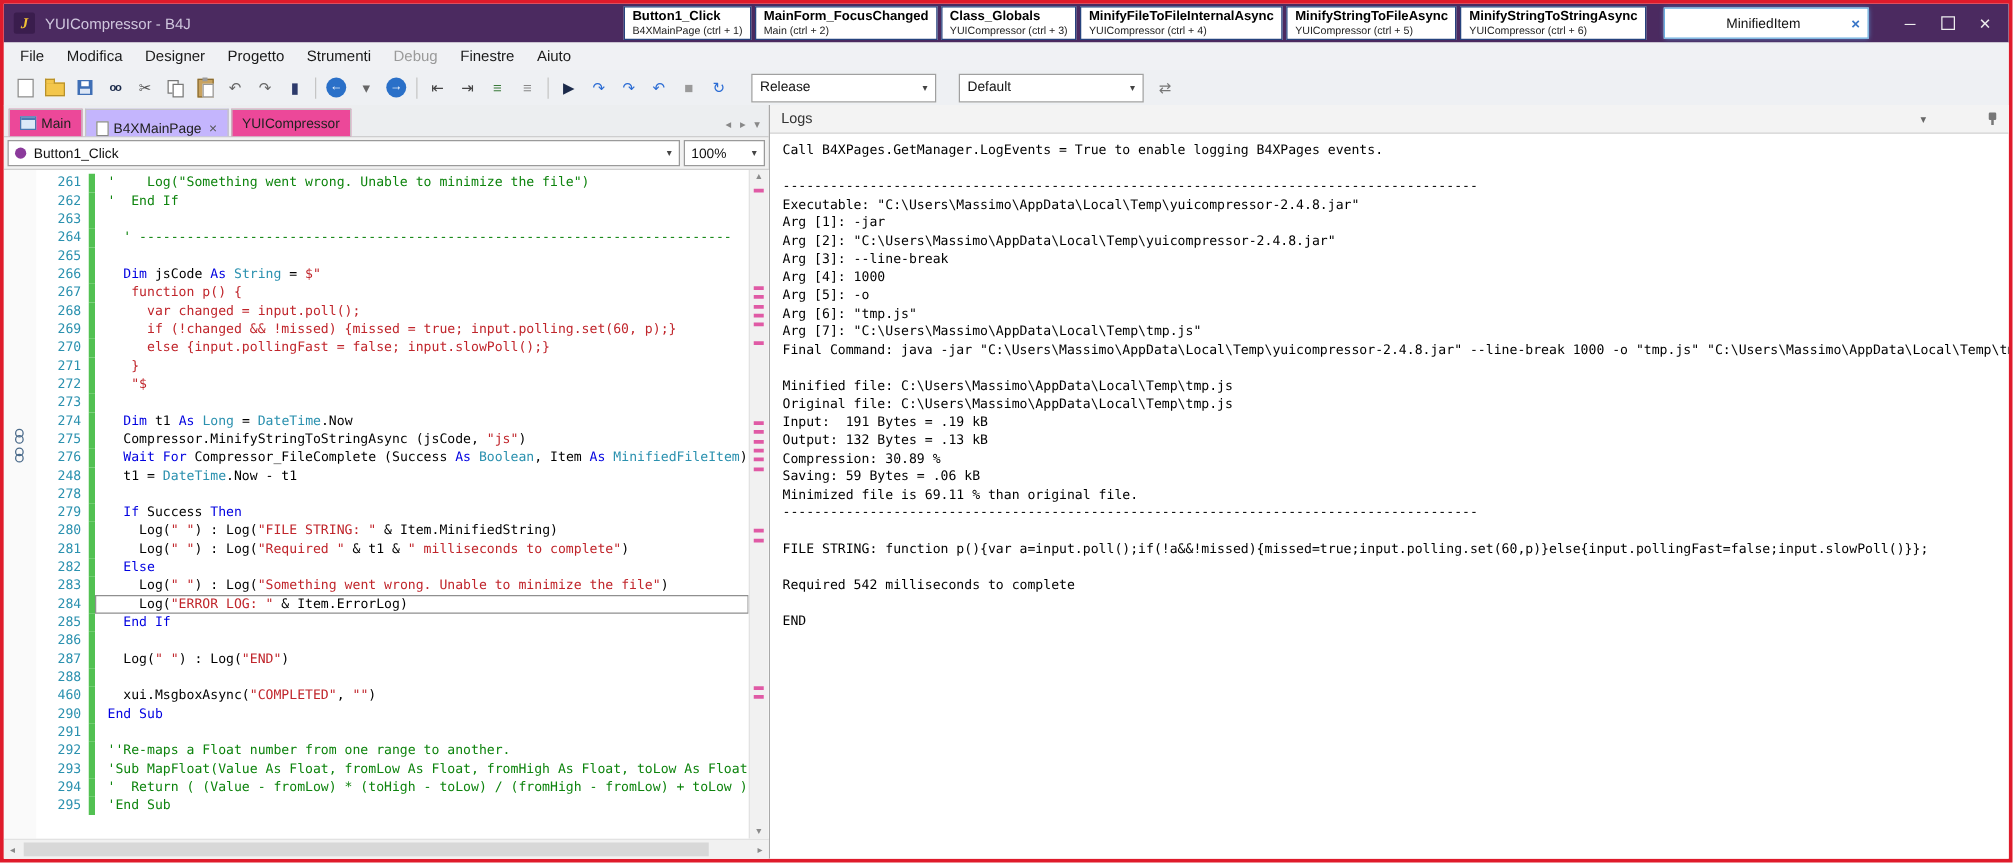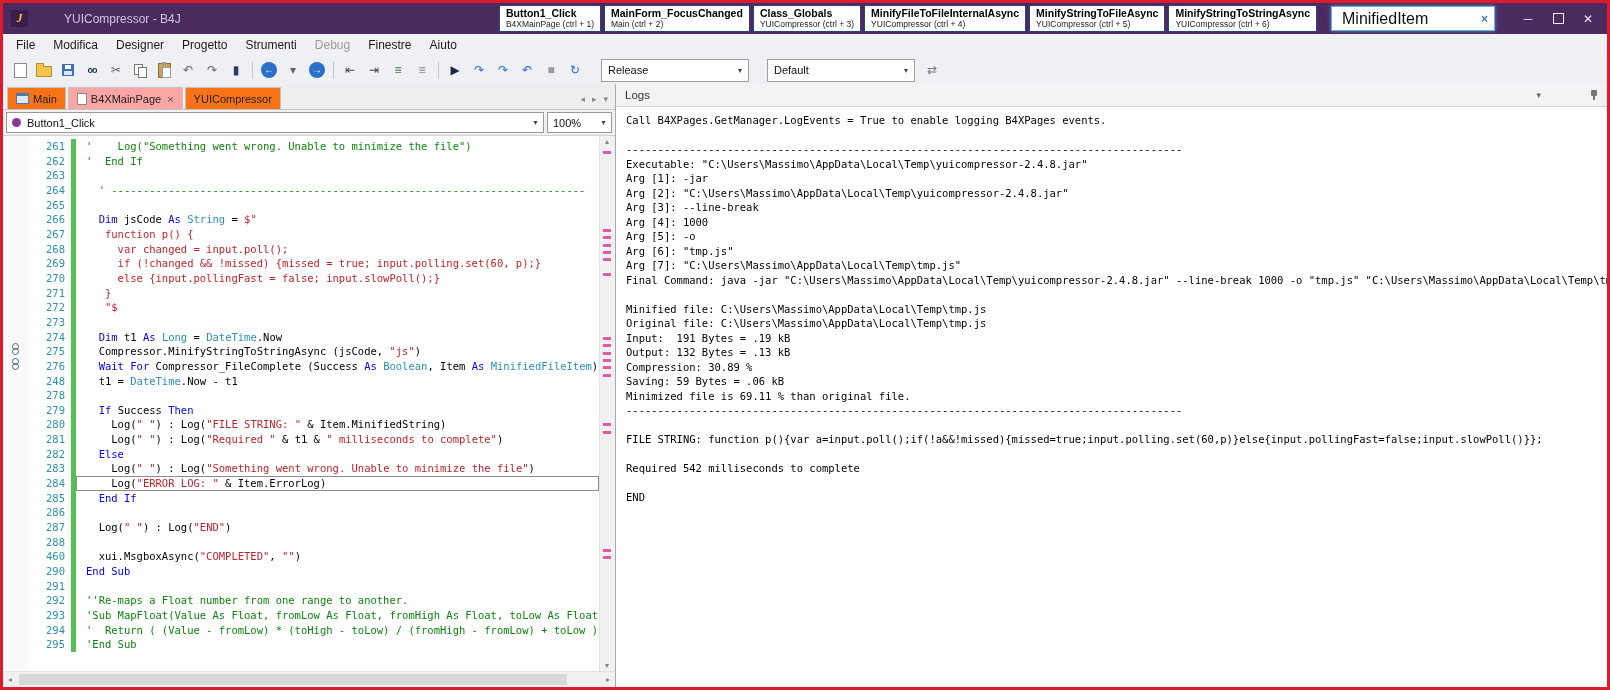--- a/index.html
+++ b/index.html
@@ -8,29 +8,29 @@
     border:3px solid #df1b2b;background:#fff;position:relative;
     font-family:"Liberation Sans",sans-serif;overflow:hidden;
   }
   .app{position:relative;width:1604px;height:684px;overflow:hidden;}
 
   
   .titlebar{height:31px;background:#4b2a60;display:flex;align-items:center;padding:0 4px 0 8px;gap:8px;}
   .logo{width:17px;height:17px;background:#3a1d4d;color:#f2c234;border-radius:2px;flex:none;
         display:flex;align-items:center;justify-content:center;
         font-family:"Liberation Serif",serif;font-style:italic;font-weight:bold;font-size:12px;}
-  .win-title{color:#cfc6dd;font-size:12px;white-space:nowrap;margin-left:28px;}
+  .win-title{color:#cfc6dd;font-size:12px;white-space:nowrap;}
   .qtabs{margin-left:auto;display:flex;gap:3px;align-items:center;}
   .qtab{background:#fff;border:1px solid #26437e;padding:1px 6px 2px;}
   .qtab-title{font-size:10.5px;font-weight:bold;color:#000;line-height:12px;white-space:nowrap;}
   .qtab-sub{font-size:8.5px;color:#222;line-height:10px;white-space:nowrap;}
   .searchbox{display:flex;align-items:center;background:#fff;border:1px solid #69aee0;
              box-shadow:0 0 4px rgba(90,160,220,.85);height:23px;width:150px;padding:0 4px 0 8px;margin-left:6px;}
-  .searchbox input{border:none;outline:none;flex:1;font-size:16px;min-width:0;background:transparent;color:#111;
-                   font-family:"Liberation Sans",sans-serif;}
+  .searchbox input{border:none;outline:none;flex:1;font-size:11px;min-width:0;background:transparent;color:#111;
+                   font-family:"Liberation Sans",sans-serif;margin-left:39px;}
   .search-clear{color:#3c78c8;font-size:12px;font-weight:bold;padding:0 2px;}
   .win-btns{display:flex;margin-left:10px;}
   .win-btn{width:30px;height:26px;display:flex;align-items:center;justify-content:center;color:#eee;font-size:12px;}
   .win-btn .sq{width:9px;height:9px;border:1px solid #eee;display:block;}
 
   
   .menubar{height:22px;background:#f0f1f4;display:flex;align-items:center;padding-left:4px;}
   .menu-item{padding:4px 9px;font-size:12px;color:#1a1a1a;}
   .menu-item.muted{color:#9a9a9a;}
   .toolbar{height:28px;background:#eef0f3;border-bottom:1px solid #cfd2d6;display:flex;align-items:center;padding:0 5px;}
@@ -59,22 +59,22 @@
 
   
   .main{position:absolute;top:81px;left:0;right:0;bottom:0;display:flex;}
   .editor-pane{width:612px;flex:none;display:flex;flex-direction:column;background:#fff;}
   .logs-pane{flex:1;display:flex;flex-direction:column;background:#fff;border-left:1px solid #a9a9a9;min-width:0;}
 
   
   .tabbar{height:25px;background:#eceef0;border-bottom:1px solid #c4c4c4;display:flex;align-items:flex-end;padding-left:4px;}
   #dtabs{display:flex;align-items:flex-end;}
   .dtab{display:flex;align-items:center;gap:4px;height:21px;padding:0 8px;font-size:11px;color:#222;
-        border:1px solid #c4c4c4;border-bottom:none;margin-right:2px;background:#f97316;white-space:nowrap;}
-  .dtab.active{background:#fca5a5;}
+        border:1px solid #c4c4c4;border-bottom:none;margin-right:2px;background:#ec4899;white-space:nowrap;}
+  .dtab.active{background:#c4b5fd;align-items:flex-end;}
   .dtab-close{color:#555;font-size:11px;margin-left:2px;}
   .ico-form{width:11px;height:9px;border:1px solid #4a78b0;background:#dce9f8;position:relative;flex:none;}
   .ico-form::before{content:'';position:absolute;top:0;left:0;right:0;height:2px;background:#4a78b0;}
   .ico-page2{width:8px;height:10px;border:1px solid #888;background:#fff;flex:none;}
   .tab-nav{margin-left:auto;display:flex;align-items:center;gap:7px;padding:0 7px 5px 0;color:#888;font-size:9px;}
 
   
   .module-row{height:23px;background:#f1f1f1;border-bottom:1px solid #d0d0d0;display:flex;align-items:center;padding:1px 3px;gap:3px;}
   .mod-combo{flex:1;height:19px;background:#fff;border:1px solid #9a9a9a;display:flex;align-items:center;padding-left:5px;font-size:11px;gap:6px;color:#111;}
   .sub-glyph{width:9px;height:9px;border-radius:50%;background:#8b3a9b;flex:none;}

